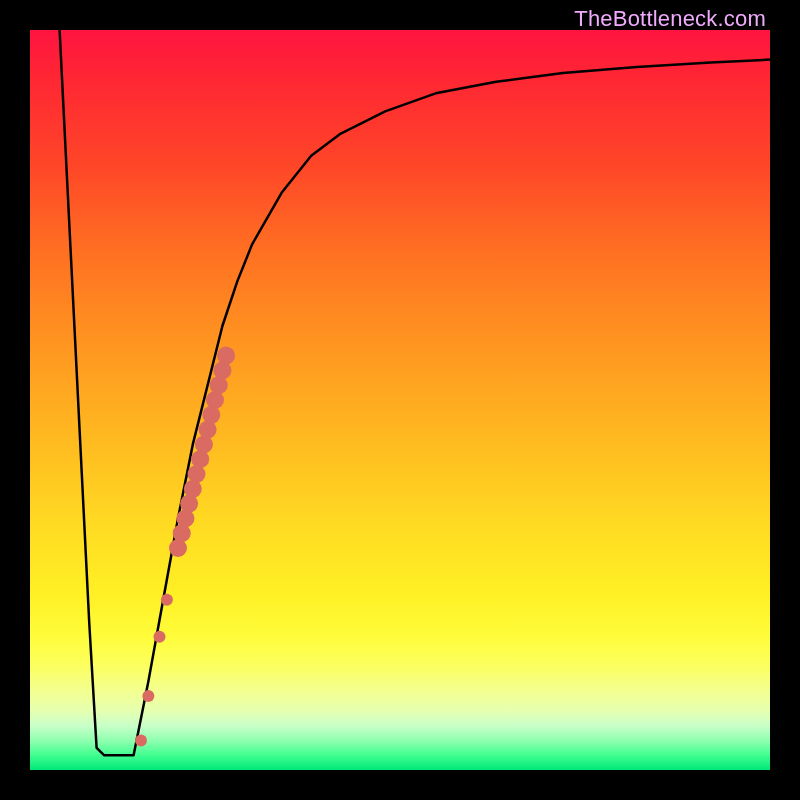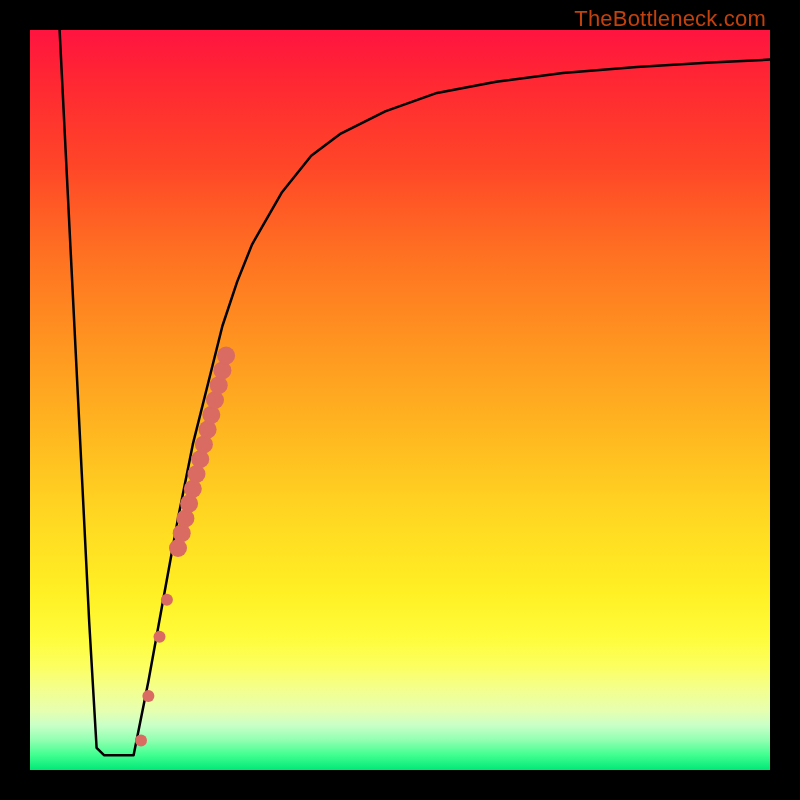--- a/index.html
+++ b/index.html
@@ -39,21 +39,21 @@
       #c8ffc8 94%,
       #90ffb0 96%,
       #40ff90 98%,
       #00e878 100%
     );
   }
   .watermark {
     position: absolute;
     top: 6px;
     right: 34px;
-    color: #c2410c;
+    color: #f0abfc;
     font-size: 22px;
     font-weight: 400;
     letter-spacing: 0.2px;
   }
   svg.curves {
     position: absolute;
     left: 0;
     top: 0;
     width: 740px;
     height: 740px;

